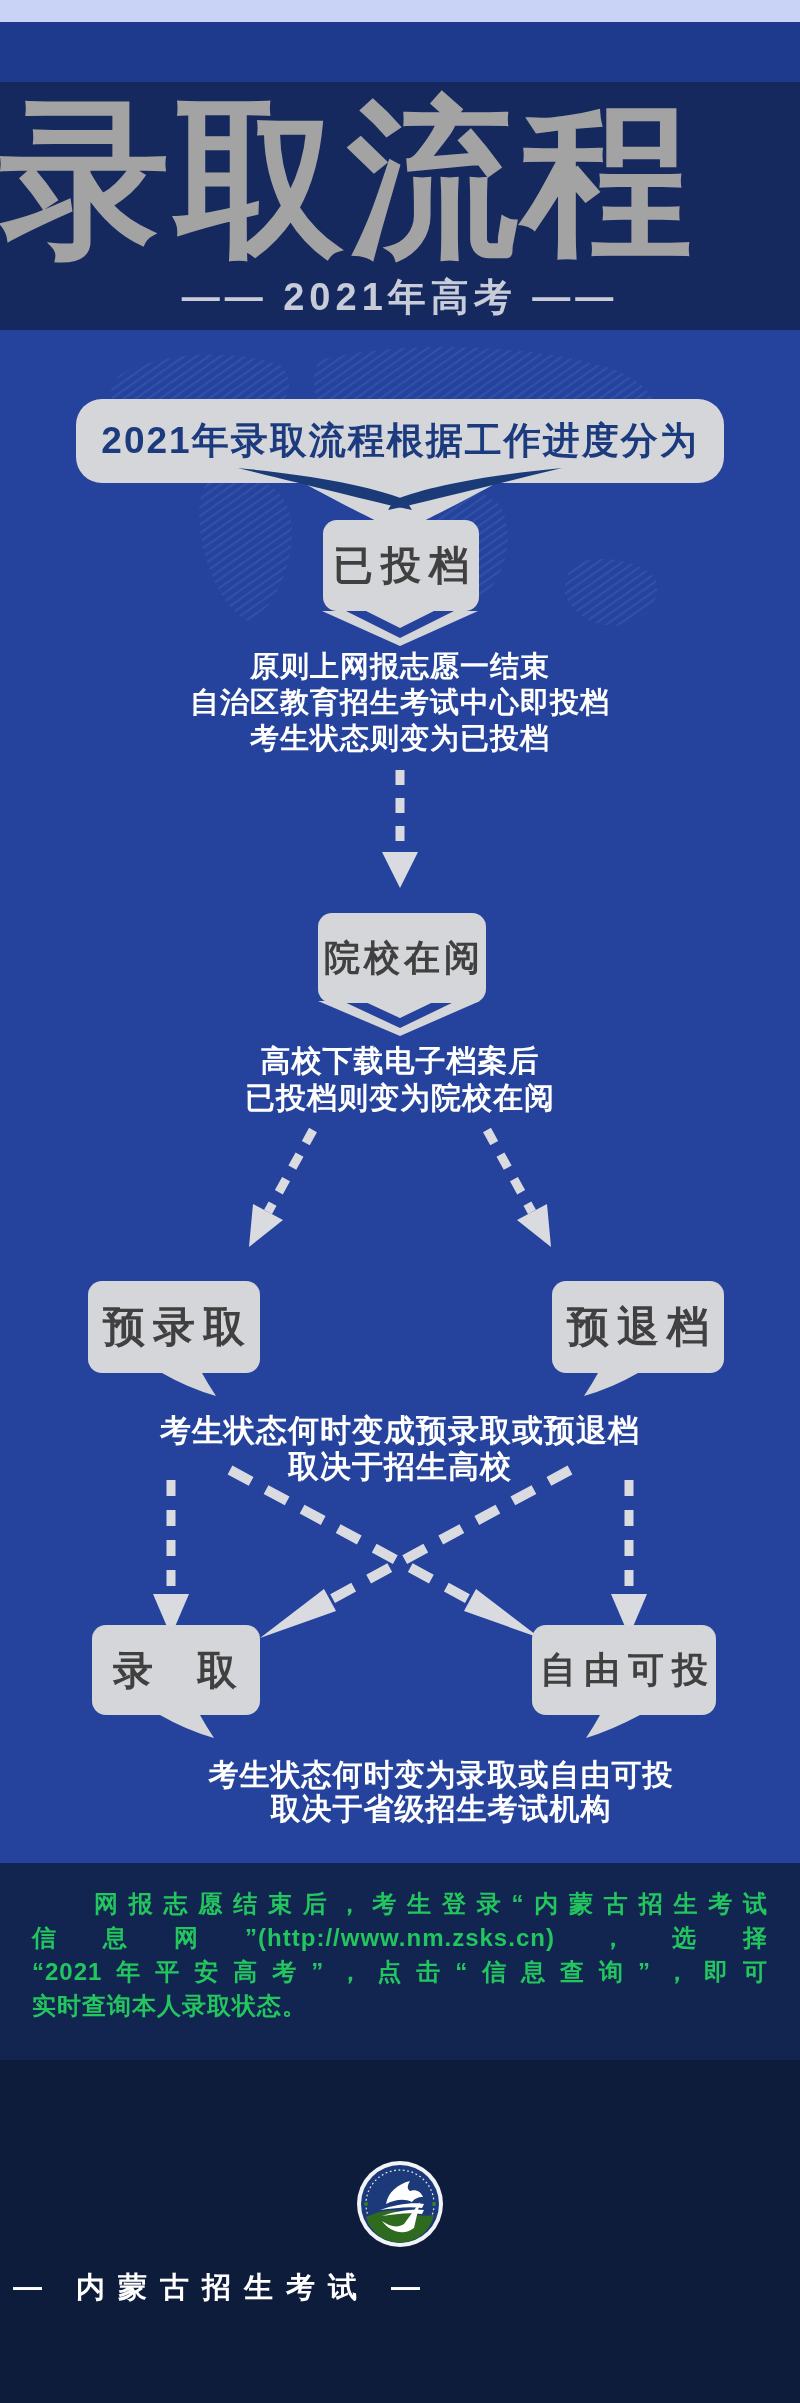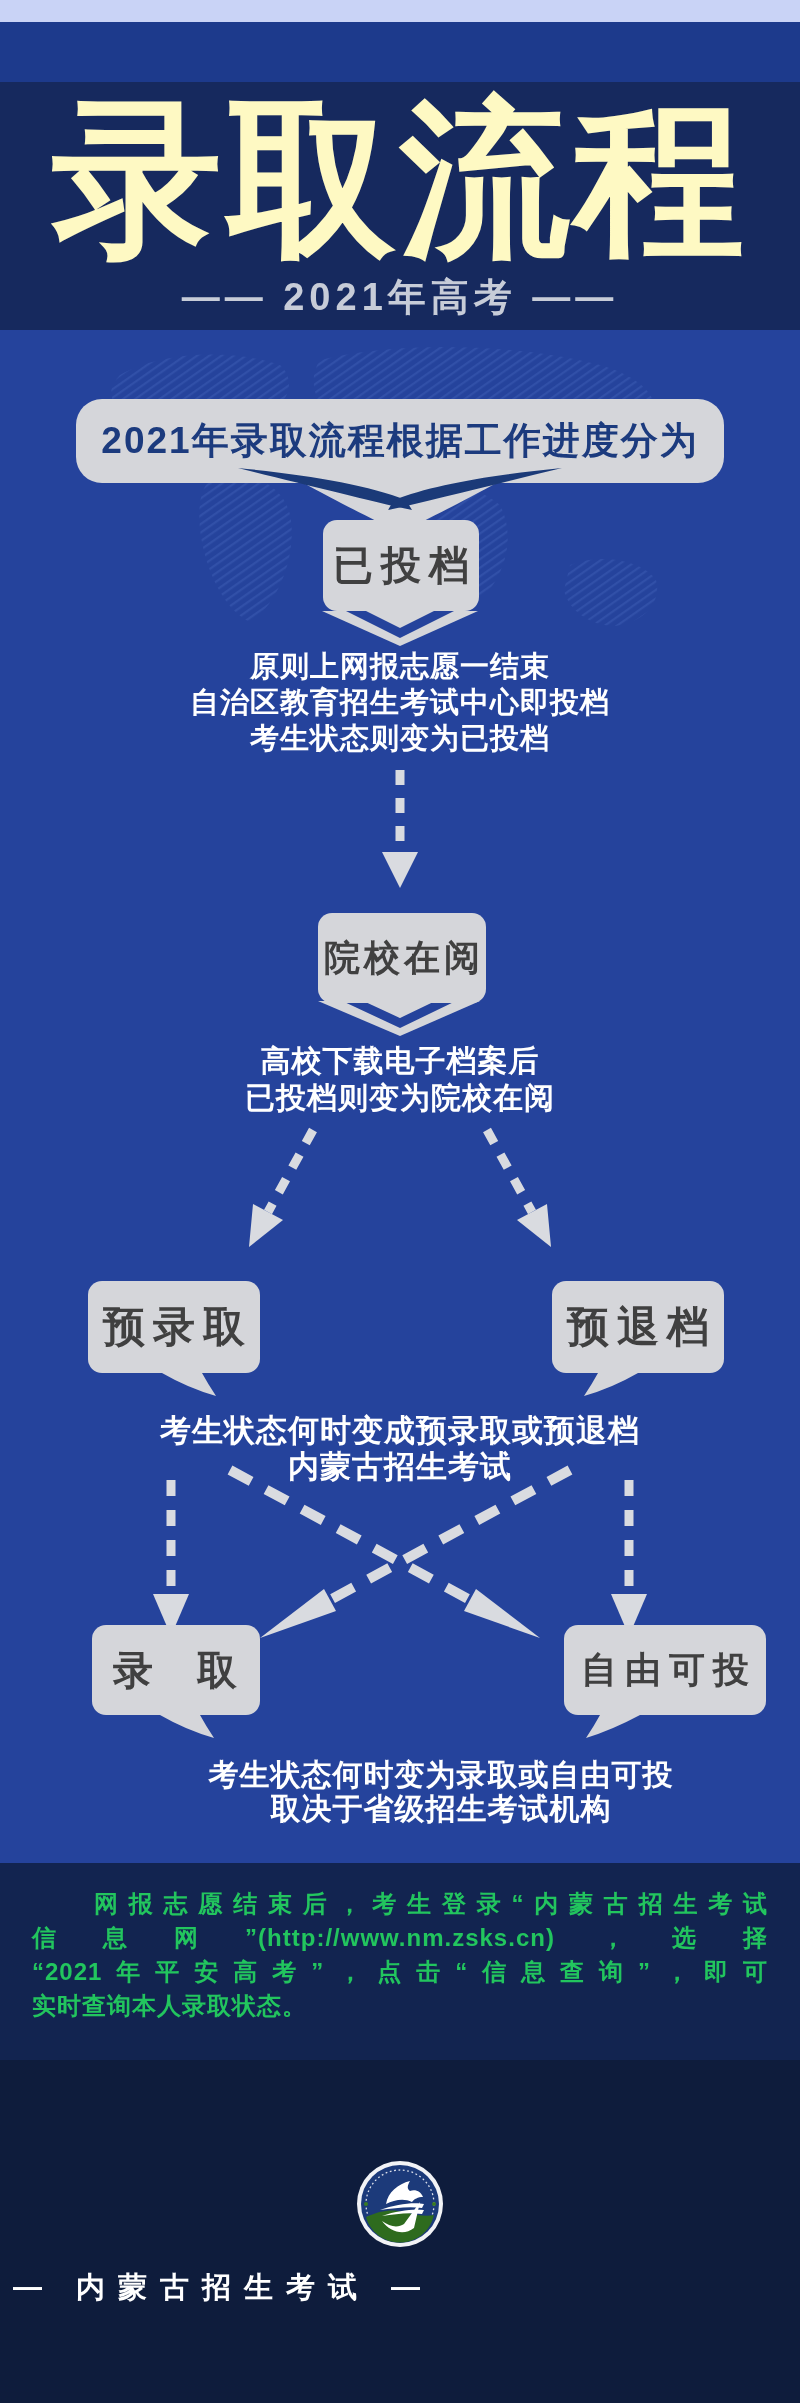--- a/index.html
+++ b/index.html
@@ -3,21 +3,21 @@
 <meta charset="utf-8">
 <style>
   html,body{margin:0;padding:0;background:#0e1c3c;}
   .poster{position:relative;width:800px;height:2403px;margin:0 auto;overflow:hidden;
           font-family:"Liberation Sans","DejaVu Sans",sans-serif;}
   
   .strip-top{position:absolute;left:0;top:0;width:800px;height:22px;background:#c9d3f6;}
   .strip-second{position:absolute;left:0;top:22px;width:800px;height:60px;background:#1d3a8c;}
   
   .header{position:absolute;left:0;top:82px;width:800px;height:248px;background:#16295e;}
-  .title{position:absolute;left:0;top:6px;width:100%;text-align:center;color:#fef9c3;
+  .title{position:absolute;left:0;top:6px;width:100%;color:#a3a3a3;
          font-size:170px;line-height:182px;font-weight:900;letter-spacing:4px;margin:0;}
   .subtitle{position:absolute;left:0;top:190px;width:100%;text-align:center;color:#c7ccd8;
             font-size:38px;font-weight:bold;letter-spacing:5px;margin:0;}
   
   .main{position:absolute;left:0;top:330px;width:800px;height:1533px;background:#25439c;}
   .map-svg{position:absolute;left:0;top:0;z-index:0;}
   .decor-svg{position:absolute;left:0;top:0;z-index:2;pointer-events:none;}
   .banner{position:absolute;left:76px;top:69px;width:648px;height:84px;background:#d5d6da;
           border-radius:26px;z-index:1;display:flex;align-items:center;justify-content:center;}
   .banner-text{color:#1c3b7e;font-size:37px;font-weight:bold;letter-spacing:2px;}
@@ -27,21 +27,21 @@
                 color:#404040;white-space:nowrap;}
   .b1{left:323px;top:190px;width:156px;height:91px;}
   .b1 .bubble-label{font-size:40px;letter-spacing:8px;text-indent:8px;}
   .b2{left:318px;top:583px;width:168px;height:90px;}
   .b2 .bubble-label{font-size:36px;letter-spacing:4px;text-indent:4px;}
   .b3l{left:88px;top:951px;width:172px;height:92px;}
   .b3r{left:552px;top:951px;width:172px;height:92px;}
   .b3l .bubble-label,.b3r .bubble-label{font-size:42px;letter-spacing:8px;text-indent:8px;}
   .b4l{left:92px;top:1295px;width:168px;height:90px;}
   .b4l .bubble-label{font-size:40px;letter-spacing:2px;}
-  .b4r{left:564px;top:1295px;width:202px;height:90px;}
+  .b4r{left:532px;top:1295px;width:184px;height:90px;}
   .b4r .bubble-label{font-size:36px;letter-spacing:8px;text-indent:8px;}
   .desc{position:absolute;left:0;width:100%;text-align:center;color:#ffffff;font-weight:bold;z-index:3;}
   .d1{top:318px;font-size:29px;line-height:36px;letter-spacing:1px;}
   .d2{top:712px;font-size:30px;line-height:37px;letter-spacing:1px;}
   .d3{top:1083px;font-size:31px;line-height:36px;letter-spacing:1px;}
   .d4{top:1428px;font-size:30px;line-height:34px;letter-spacing:1px;padding-left:41px;}
   
   .notice{position:absolute;left:0;top:1863px;width:800px;height:197px;background:#122450;
           box-sizing:border-box;padding:24px 32px 0 32px;}
   .nl{color:#22c55e;font-size:24px;line-height:34px;font-weight:bold;letter-spacing:1px;}
@@ -147,21 +147,21 @@
       <div>原则上网报志愿一结束</div>
       <div>自治区教育招生考试中心即投档</div>
       <div>考生状态则变为已投档</div>
     </div>
     <div class="desc d2">
       <div>高校下载电子档案后</div>
       <div>已投档则变为院校在阅</div>
     </div>
     <div class="desc d3">
       <div>考生状态何时变成预录取或预退档</div>
-      <div>内蒙古招生考试</div>
+      <div>取决于招生高校</div>
     </div>
     <div class="desc d4">
       <div>考生状态何时变为录取或自由可投</div>
       <div>取决于省级招生考试机构</div>
     </div>
   </div>
 
   <div class="notice">
     <div class="nl jl ind">网报志愿结束后，考生登录“内蒙古招生考试</div>
     <div class="nl jl">信息网”(http://www.nm.zsks.cn)，选择</div>

